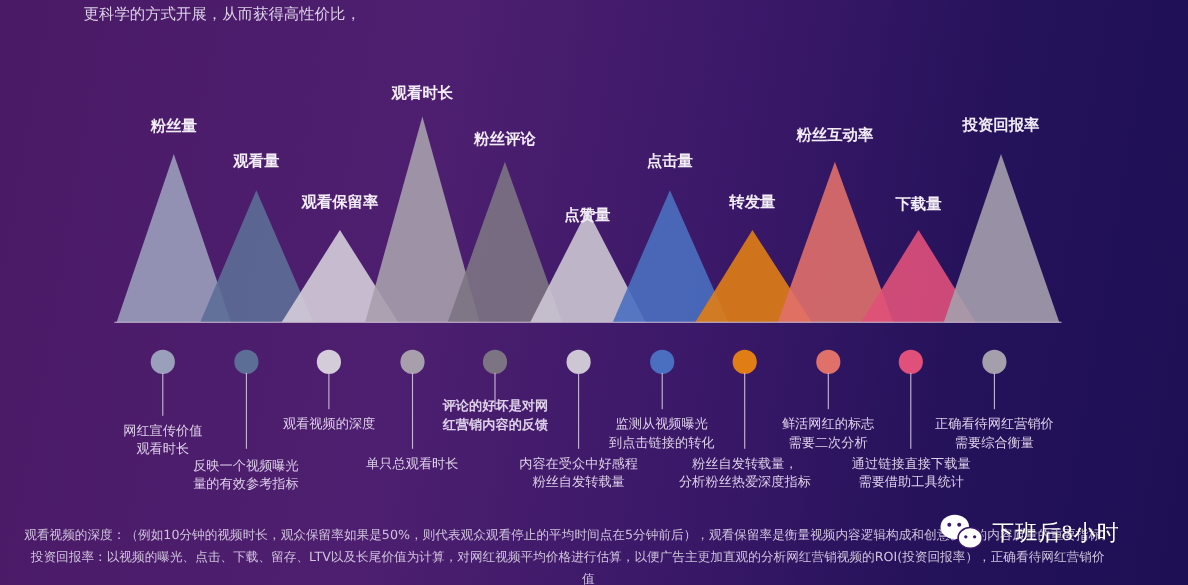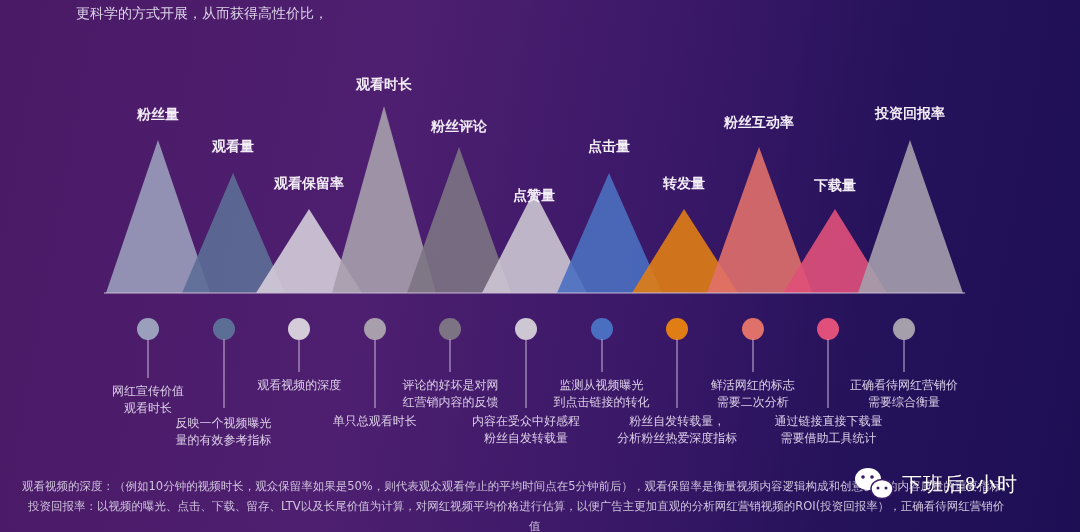--- a/index.html
+++ b/index.html
@@ -98,21 +98,21 @@
     <div class="desc" style="left: 299.2px; top: 377px;">
       <div>观看视频的深度</div>
     </div>
     <div class="dot" style="left: 374.8px; top: 318px; background: rgb(167, 159, 172);"></div>
     <div class="stem" style="left: 374.8px; top: 339px; height: 69px;"></div>
     <div class="desc" style="left: 374.8px; top: 413px;">
       <div>单只总观看时长</div>
     </div>
     <div class="dot" style="left: 450.4px; top: 318px; background: rgb(124, 116, 131);"></div>
     <div class="stem" style="left: 450.4px; top: 339px; height: 33px;"></div>
-    <div class="desc" style="left: 450.4px; top: 377px;">
+    <div class="desc" style="left: 450.4px; top: 361px; font-weight: bold;">
       <div>评论的好坏是对网</div>
       <div>红营销内容的反馈</div>
     </div>
     <div class="dot" style="left: 526px; top: 318px; background: rgb(205, 198, 211);"></div>
     <div class="stem" style="left: 526px; top: 339px; height: 69px;"></div>
     <div class="desc" style="left: 526px; top: 413px;">
       <div>内容在受众中好感程</div>
       <div>粉丝自发转载量</div>
     </div>
     <div class="dot" style="left: 601.6px; top: 318px; background: rgb(74, 111, 192);"></div>

